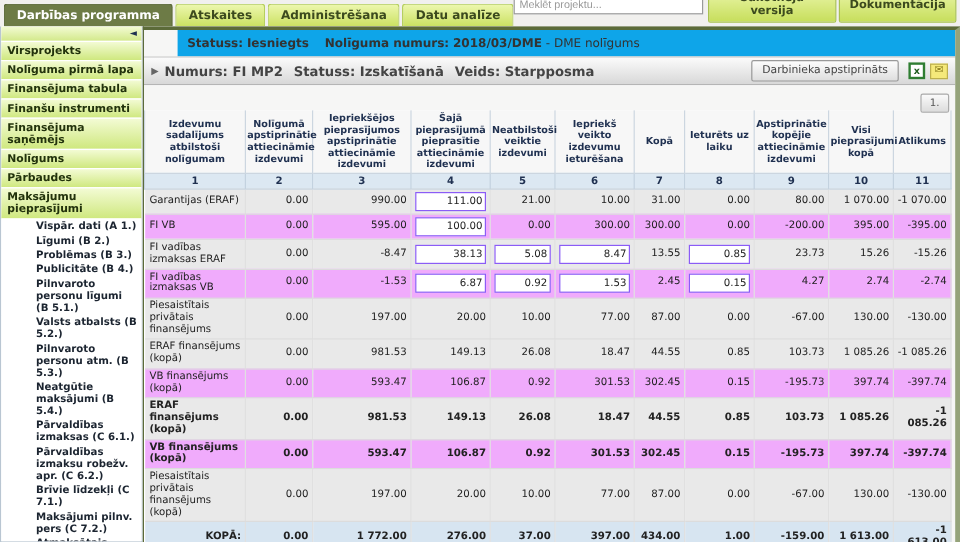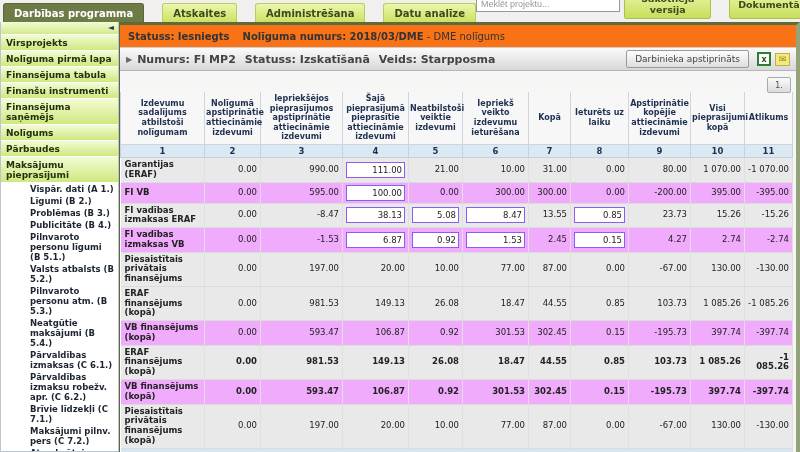--- a/index.html
+++ b/index.html
@@ -1,21 +1,21 @@
 <!DOCTYPE html>
 <html><head>
 <meta charset="utf-8">
 <style>
   * { margin:0; padding:0; box-sizing:border-box; }
   html,body { width:800px; height:452px; overflow:hidden; background:#f1f0ee;
     font-family:"DejaVu Sans","Liberation Sans",sans-serif; }
 
   
   .topbar { height:22px; display:flex; align-items:flex-end; padding-left:3px; background:#f1f0ee; }
-  .tabs { display:flex; gap:18px; }
+  .tabs { display:flex; gap:2px; }
   .tab { font-size:10px; font-weight:bold; padding:4px 10px 3px; border-radius:3px 3px 0 0;
          cursor:pointer; white-space:nowrap; }
   .tab.active { background:#6d7b46; color:#fff; border:1px solid #5a6838; border-bottom:none; }
   .tab.inactive { background:linear-gradient(#ecf7ad,#cbe162); color:#3c4a1e; border:1px solid #b6cf5e; border-bottom:none; }
   .topbar-right { margin-left:auto; display:flex; align-items:center; gap:4px; padding:0 3px 3px 0; }
   .search-input { width:160px; height:16px; font-size:9px; border:1px solid #999; padding:1px 4px; color:#333; }
   .search-input::placeholder { color:#999; }
   .top-btn { background:linear-gradient(#ecf7ad,#c7de5c); border:1px solid #a9c24f; border-radius:2px;
              font-size:9.5px; font-weight:bold; color:#3c4a1e; padding:3px 8px; cursor:pointer;
              font-family:inherit; }
@@ -29,21 +29,21 @@
                  text-align:right; font-size:8px; color:#1f3050; padding:1px 4px; }
   .collapse-icon { cursor:pointer; font-weight:bold; }
   .side-header { background:linear-gradient(#f3fbd4,#cfe87f); border-bottom:1px solid #fff;
                  font-size:9px; font-weight:bold; color:#22320c; padding:3px 5px 2px; cursor:pointer; }
   .side-sub { font-size:8.5px; line-height:10px; font-weight:bold; color:#1b2430; background:#fff;
               padding:1px 3px 1px 29px; cursor:pointer; }
 
   
   .main { flex:1; background:#f6f6f5; border-top:3px solid #5c6b39; border-right:4px solid #95a37a;
           border-left:1px solid #5c6b39; overflow:hidden; }
-  .status-bar { background:#f97316; font-size:10px; color:#333; padding:6px 8px 5px; }
+  .status-bar { background:#0ea5e9; font-size:10px; color:#333; padding:6px 8px 5px;margin-left:28px; }
   .status-bar .b { font-weight:bold; }
   .status-bar .ml { margin-left:10px; }
 
   .toolbar { height:24px; background:linear-gradient(#fbfbfb,#d8d8d8); border-top:1px solid #cfcfcf;
              border-bottom:1px solid #b5b5b5; display:flex; align-items:center; padding:0 6px; }
   .expander { font-size:8px; color:#666; cursor:pointer; margin-right:5px; }
   .tsummary { font-size:11px; font-weight:bold; color:#444; display:flex; gap:9px;align-items:center; }
   .btn { background:linear-gradient(#fdfdfd,#dedede); border:1px solid #999; border-radius:2px;
          font-size:9px; color:#444; padding:3px 8px; cursor:pointer; font-family:inherit; }
   .approve { margin-left:auto; margin-right:8px; }
@@ -57,21 +57,21 @@
               font-size:8.5px; color:#555; padding:2px 7px; cursor:pointer; font-family:inherit; }
 
   
   table { border-collapse:collapse; table-layout:fixed; width:672px; background:#fff; }
   thead th { background:#f7f7f7; color:#1f3050; font-size:8px; font-weight:bold; text-align:center;
              vertical-align:middle; border:1px solid #ccd6e0; border-top:none; padding:2px 1px; line-height:1.2; }
   tr.nums td { background:#dce8f2; color:#1f3050; font-size:8.5px; font-weight:bold; text-align:center;
                border:1px solid #c3d2df; padding:1px; }
   tbody td { font-size:8.5px; color:#222; text-align:right; vertical-align:middle;
              border-right:1px solid #e0e0e0; border-bottom:1px solid #dcdcdc; padding:2px 3px; line-height:1.15; }
-  tbody td.lbl { text-align:left; font-weight:bold; padding:2px 2px 2px 4px; }
+  tbody td.lbl { text-align:left; font-weight:normal; padding:2px 2px 2px 4px; }
   tr.g td { background:#e9e9e9; }
   tr.w td { background:#f0abfc; }
   tr.boldrow td { font-weight:bold; }
   td input { width:100%; height:16px; font-size:8.5px; text-align:right; border:1px solid #8b5cf6;
              padding:0 2px; font-family:inherit; color:#222; background:#fff; }
   tr.total td { background:#d7e5f1; font-weight:bold; border-top:1px solid #a9bccd; border-bottom:1px solid #b9c9d9; padding:3px; }
   tr.total td.lbl { text-align:right; }
 
   .cw0{width:84px}.cw1{width:56px}.cw2{width:82px}.cw3{width:66px}.cw4{width:54px}
   .cw5{width:66px}.cw6{width:42px}.cw7{width:58px}.cw8{width:62px}.cw9{width:54px}.cw10{width:48px}

